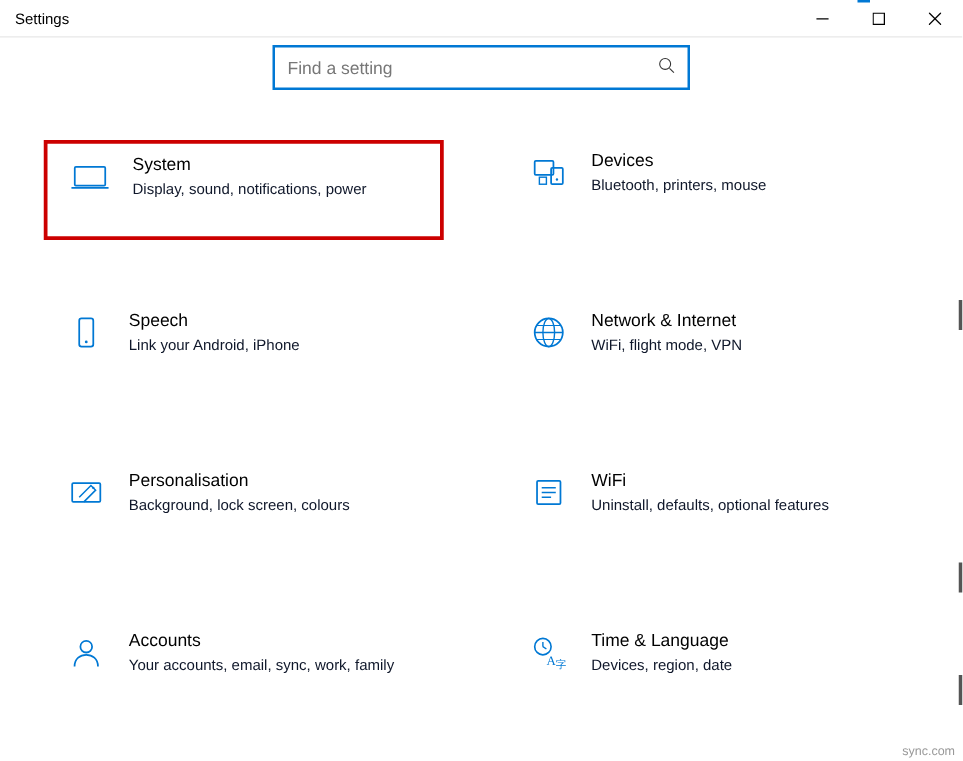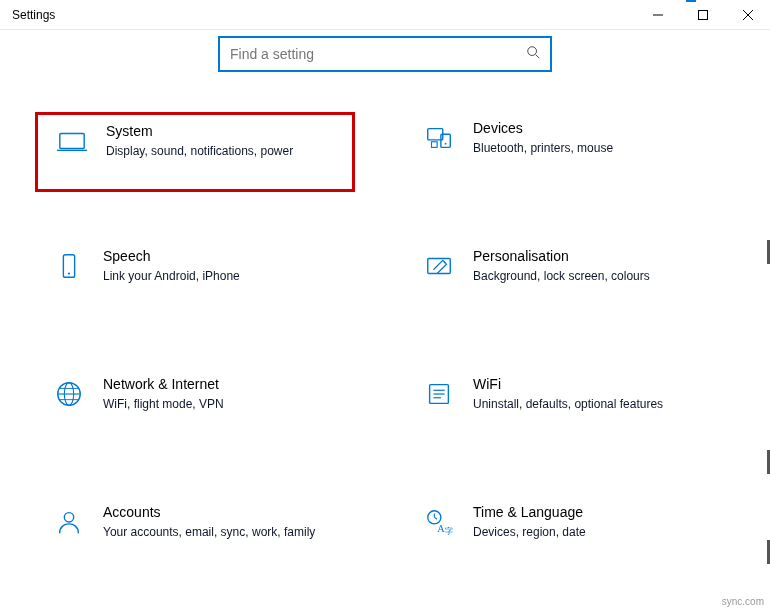--- a/index.html
+++ b/index.html
@@ -216,50 +216,50 @@
       </div>
       <div class="card-text">
         <div class="card-title">Speech</div>
         <div class="card-desc">Link your Android, iPhone</div>
       </div>
     </div>
 
     <div class="card">
       <div class="card-icon">
         <svg viewBox="0 0 32 32">
-            <rect x="4" y="8" width="24" height="16" rx="1" fill="none" stroke="currentColor" stroke-width="1.5"></rect>
-            <path d="M10 20 L20 10 L24 14 L14 24" fill="none" stroke="currentColor" stroke-width="1.3"></path>
-            <circle cx="22" cy="12" r="1" fill="currentColor"></circle>
-          </svg>
-      </div>
-      <div class="card-text">
-        <div class="card-title">Personalisation</div>
-        <div class="card-desc">Background, lock screen, colours</div>
-      </div>
-    </div>
-
-    <div class="card">
-      <div class="card-icon">
-        <svg viewBox="0 0 32 32">
             <circle cx="16" cy="16" r="12" fill="none" stroke="currentColor" stroke-width="1.5"></circle>
             <ellipse cx="16" cy="16" rx="5" ry="12" fill="none" stroke="currentColor" stroke-width="1.2"></ellipse>
             <line x1="4" y1="16" x2="28" y2="16" stroke="currentColor" stroke-width="1.2"></line>
             <line x1="6" y1="10" x2="26" y2="10" stroke="currentColor" stroke-width="1"></line>
             <line x1="6" y1="22" x2="26" y2="22" stroke="currentColor" stroke-width="1"></line>
           </svg>
       </div>
       <div class="card-text">
         <div class="card-title">Network &amp; Internet</div>
         <div class="card-desc">WiFi, flight mode, VPN</div>
       </div>
     </div>
 
     <div class="card">
       <div class="card-icon">
         <svg viewBox="0 0 32 32">
+            <rect x="4" y="8" width="24" height="16" rx="1" fill="none" stroke="currentColor" stroke-width="1.5"></rect>
+            <path d="M10 20 L20 10 L24 14 L14 24" fill="none" stroke="currentColor" stroke-width="1.3"></path>
+            <circle cx="22" cy="12" r="1" fill="currentColor"></circle>
+          </svg>
+      </div>
+      <div class="card-text">
+        <div class="card-title">Personalisation</div>
+        <div class="card-desc">Background, lock screen, colours</div>
+      </div>
+    </div>
+
+    <div class="card">
+      <div class="card-icon">
+        <svg viewBox="0 0 32 32">
             <rect x="6" y="6" width="20" height="20" rx="1" fill="none" stroke="currentColor" stroke-width="1.5"></rect>
             <line x1="10" y1="12" x2="22" y2="12" stroke="currentColor" stroke-width="1.3"></line>
             <line x1="10" y1="16" x2="22" y2="16" stroke="currentColor" stroke-width="1.3"></line>
             <line x1="10" y1="20" x2="18" y2="20" stroke="currentColor" stroke-width="1.3"></line>
           </svg>
       </div>
       <div class="card-text">
         <div class="card-title">WiFi</div>
         <div class="card-desc">Uninstall, defaults, optional features</div>
       </div>

